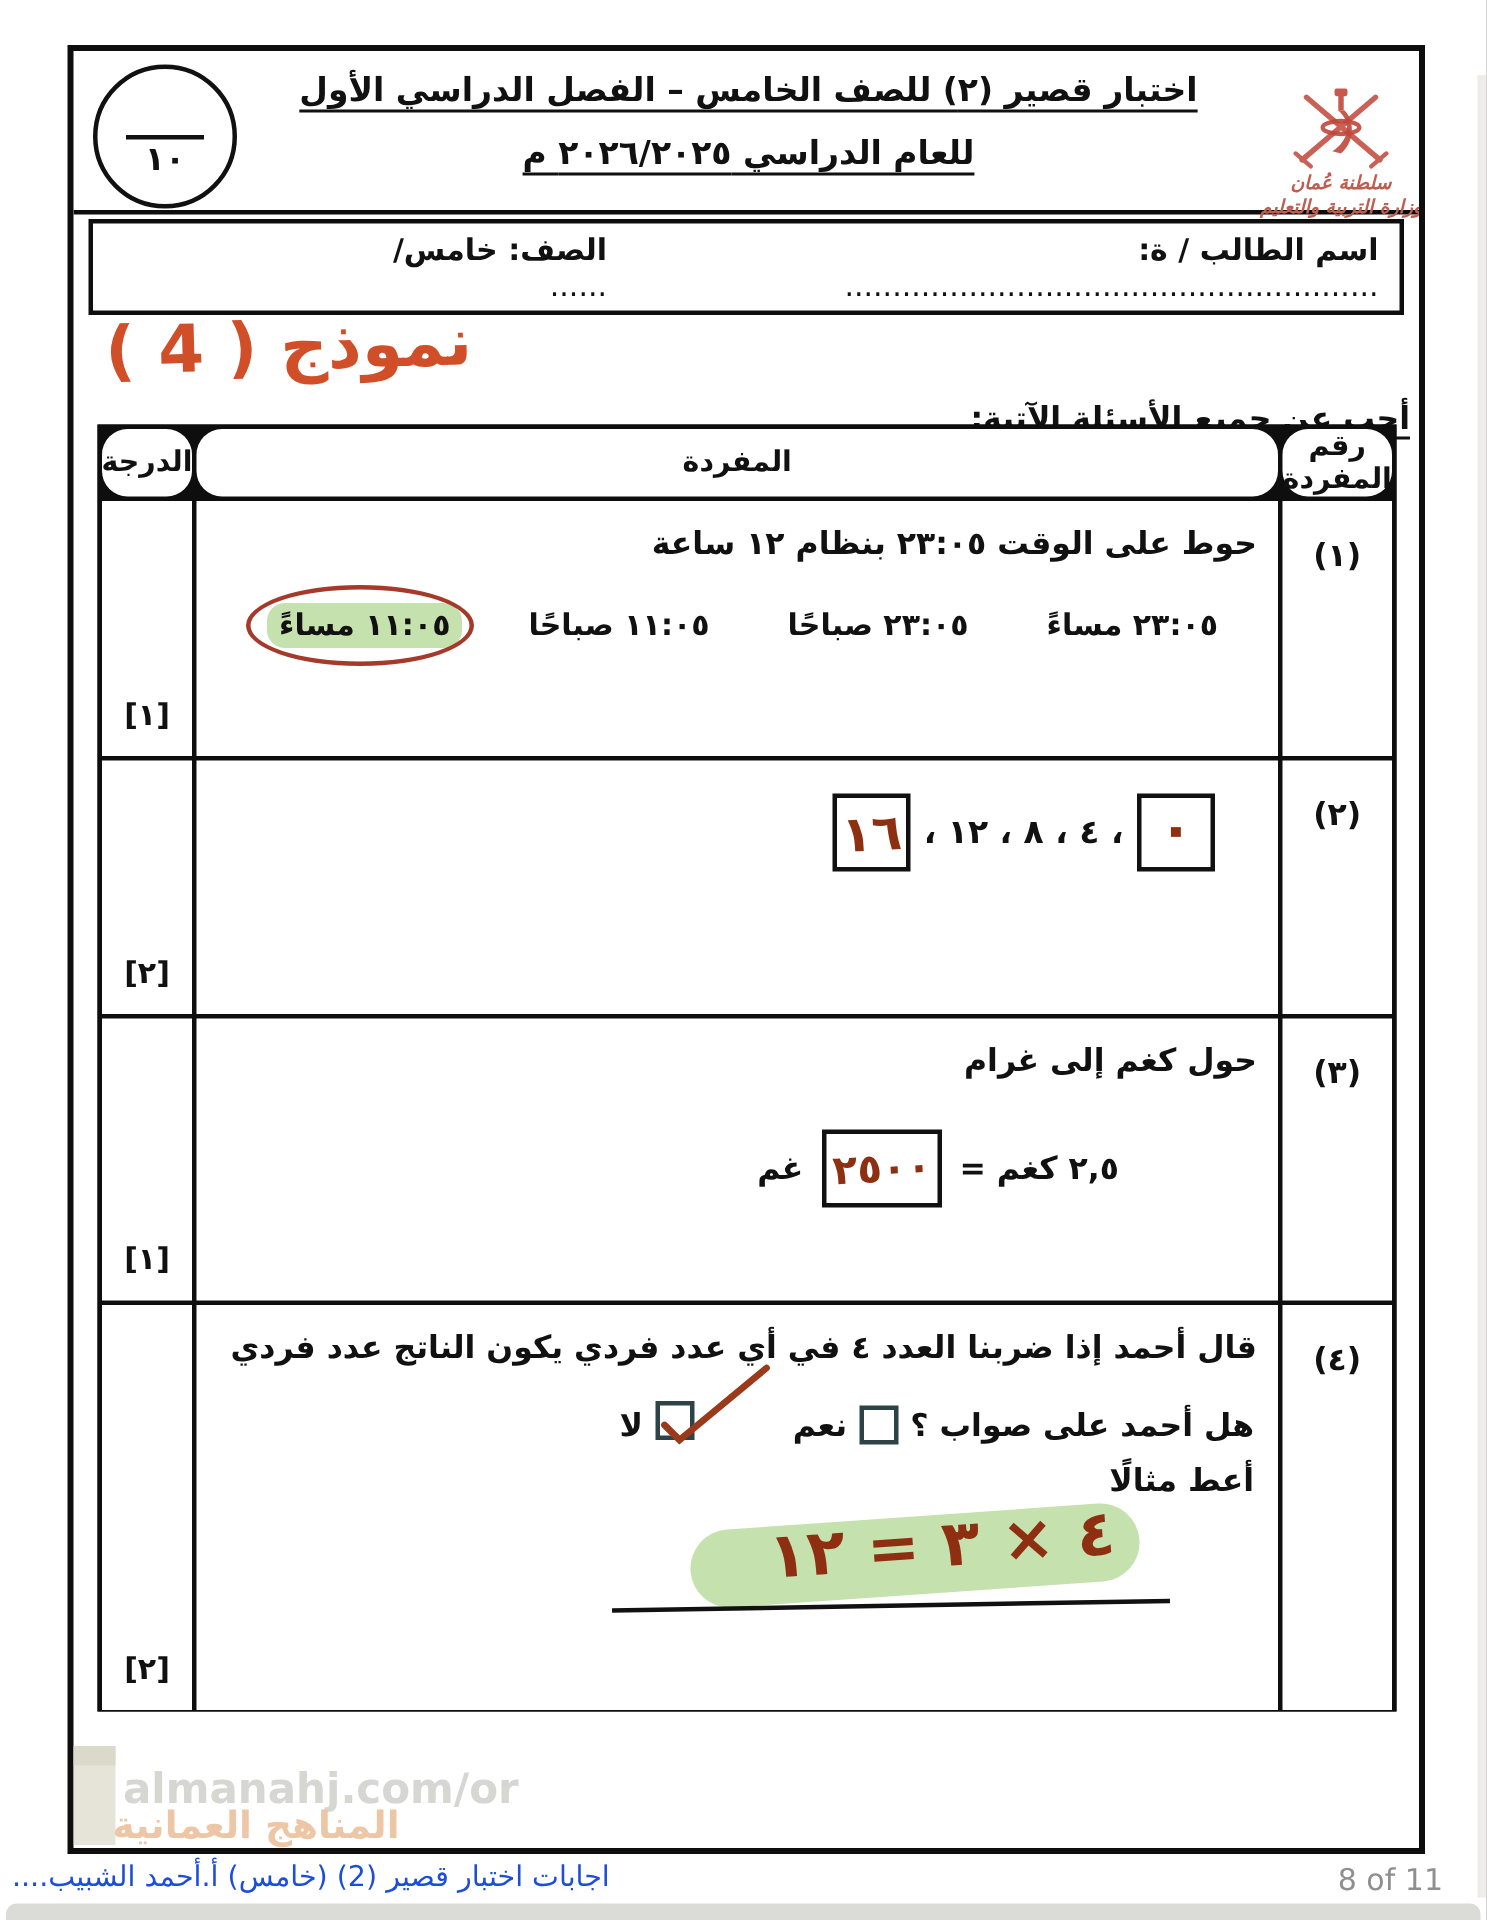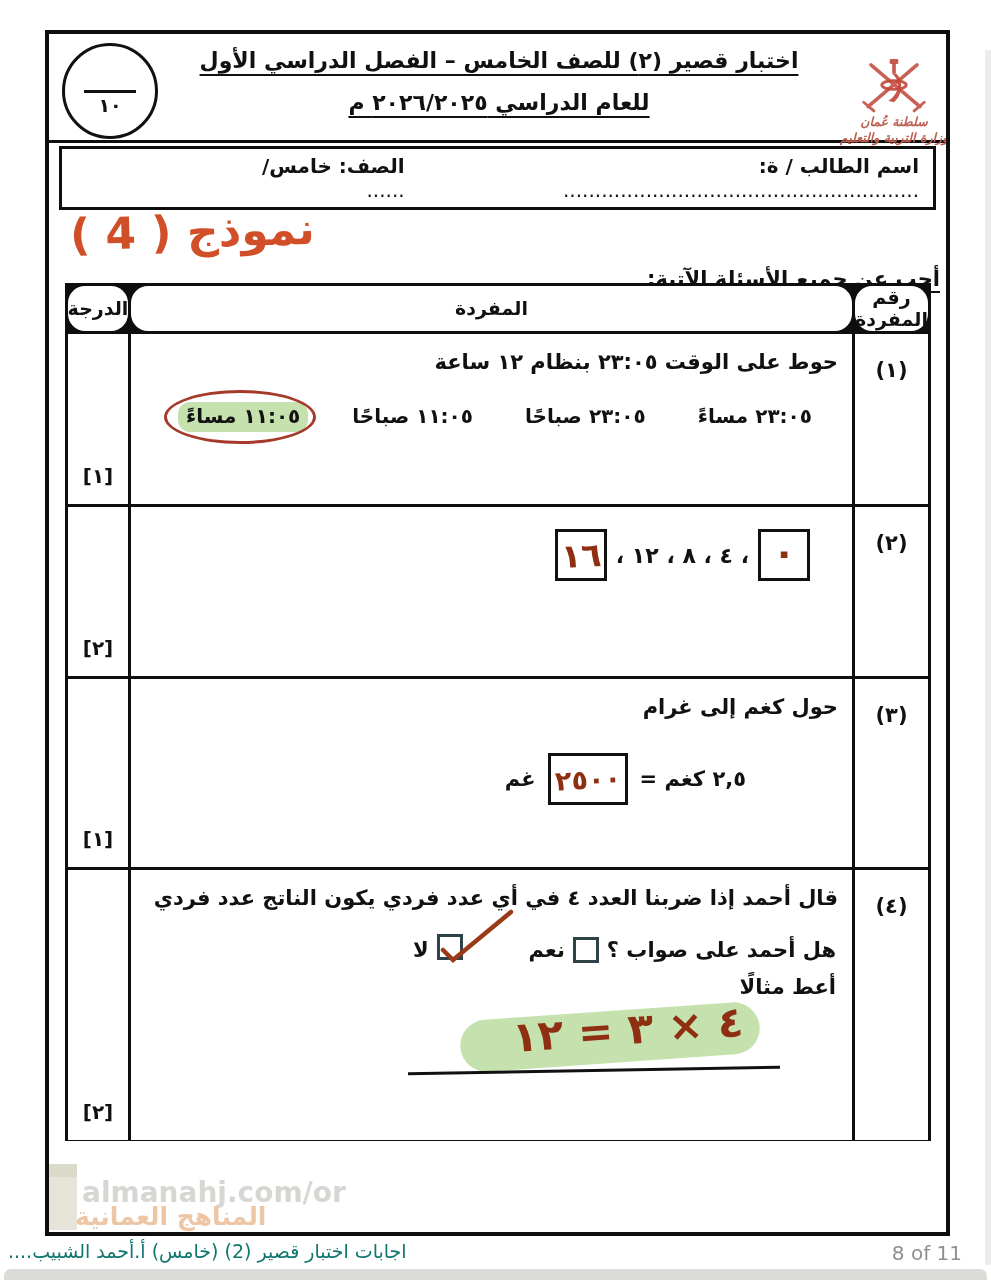--- a/index.html
+++ b/index.html
@@ -7,21 +7,21 @@
         font-family:"DejaVu Sans",sans-serif;color:#111;}
   .edge-strip{position:absolute;right:0;top:50px;width:6px;height:1215px;background:#edecea;}
   
   .frame{position:absolute;left:45px;top:30px;width:905px;height:1206px;
          border:4px solid #0e0e0e;box-sizing:border-box;overflow:hidden;background:#fff;}
   .header-divider{position:absolute;left:0;top:106px;width:100%;border-top:3px solid #0e0e0e;}
   
   .score-circle{position:absolute;left:13px;top:9px;width:96px;height:96px;border:3.5px solid #111;
     border-radius:50%;box-sizing:border-box;display:flex;flex-direction:column;align-items:center;}
   .score-slot{width:52px;border-top:3px solid #111;margin-top:44px;}
-  .score-total{font-size:19px;font-weight:700;margin-top:1px;}
+  .score-total{font-size:22px;font-weight:700;margin-top:1px;}
   
   .titles{position:absolute;left:150px;top:14px;width:600px;text-align:center;direction:rtl;}
   .title1{font-size:22px;font-weight:700;text-decoration:underline;text-underline-offset:6px;
           text-decoration-thickness:2px;}
   .title2{margin-top:17px;font-size:22px;font-weight:700;text-decoration:underline;
           text-underline-offset:6px;text-decoration-thickness:2px;}
   
   .ministry{position:absolute;left:790px;top:22px;width:110px;text-align:center;font-style:italic;}
   .ministry svg{display:block;margin:0 auto;}
   .ministry-text{direction:rtl;font-size:12.5px;line-height:1.3;color:#bd5f50;font-weight:700;
@@ -91,21 +91,21 @@
     transform:rotate(-4deg);white-space:nowrap;}
   .q4-underline{position:absolute;right:58px;top:66px;width:372px;border-top:3px solid #111;
     transform:rotate(-1deg);}
   
   .wm-beige{position:absolute;left:0px;top:1130px;width:28px;height:66px;background:#e6e4d9;}
   .wm-beige-top{position:absolute;left:0px;top:1130px;width:28px;height:13px;background:#dbd9ca;}
   .wm-url{position:absolute;left:33px;top:1142px;font-size:28px;color:#d6d6d2;font-weight:700;}
   .wm-brand{position:absolute;left:26px;top:1168px;font-size:25px;color:#edc6a6;font-weight:700;
     direction:rtl;}
   
-  .footer-left{position:absolute;left:8px;top:1240px;direction:rtl;font-size:19px;color:#0f766e;}
+  .footer-left{position:absolute;left:8px;top:1240px;direction:rtl;font-size:19px;color:#1d4ed8;}
   .footer-right{position:absolute;right:29px;top:1241px;font-size:20px;color:#8f8f8f;}
   .bottom-bar{position:absolute;left:4px;right:4px;top:1269px;height:11px;background:#dbdbd8;
     border-radius:7px 7px 0 0;}
 </style>
 </head>
 <body>
 
 <div class="page">
   <div class="edge-strip"></div>
 

